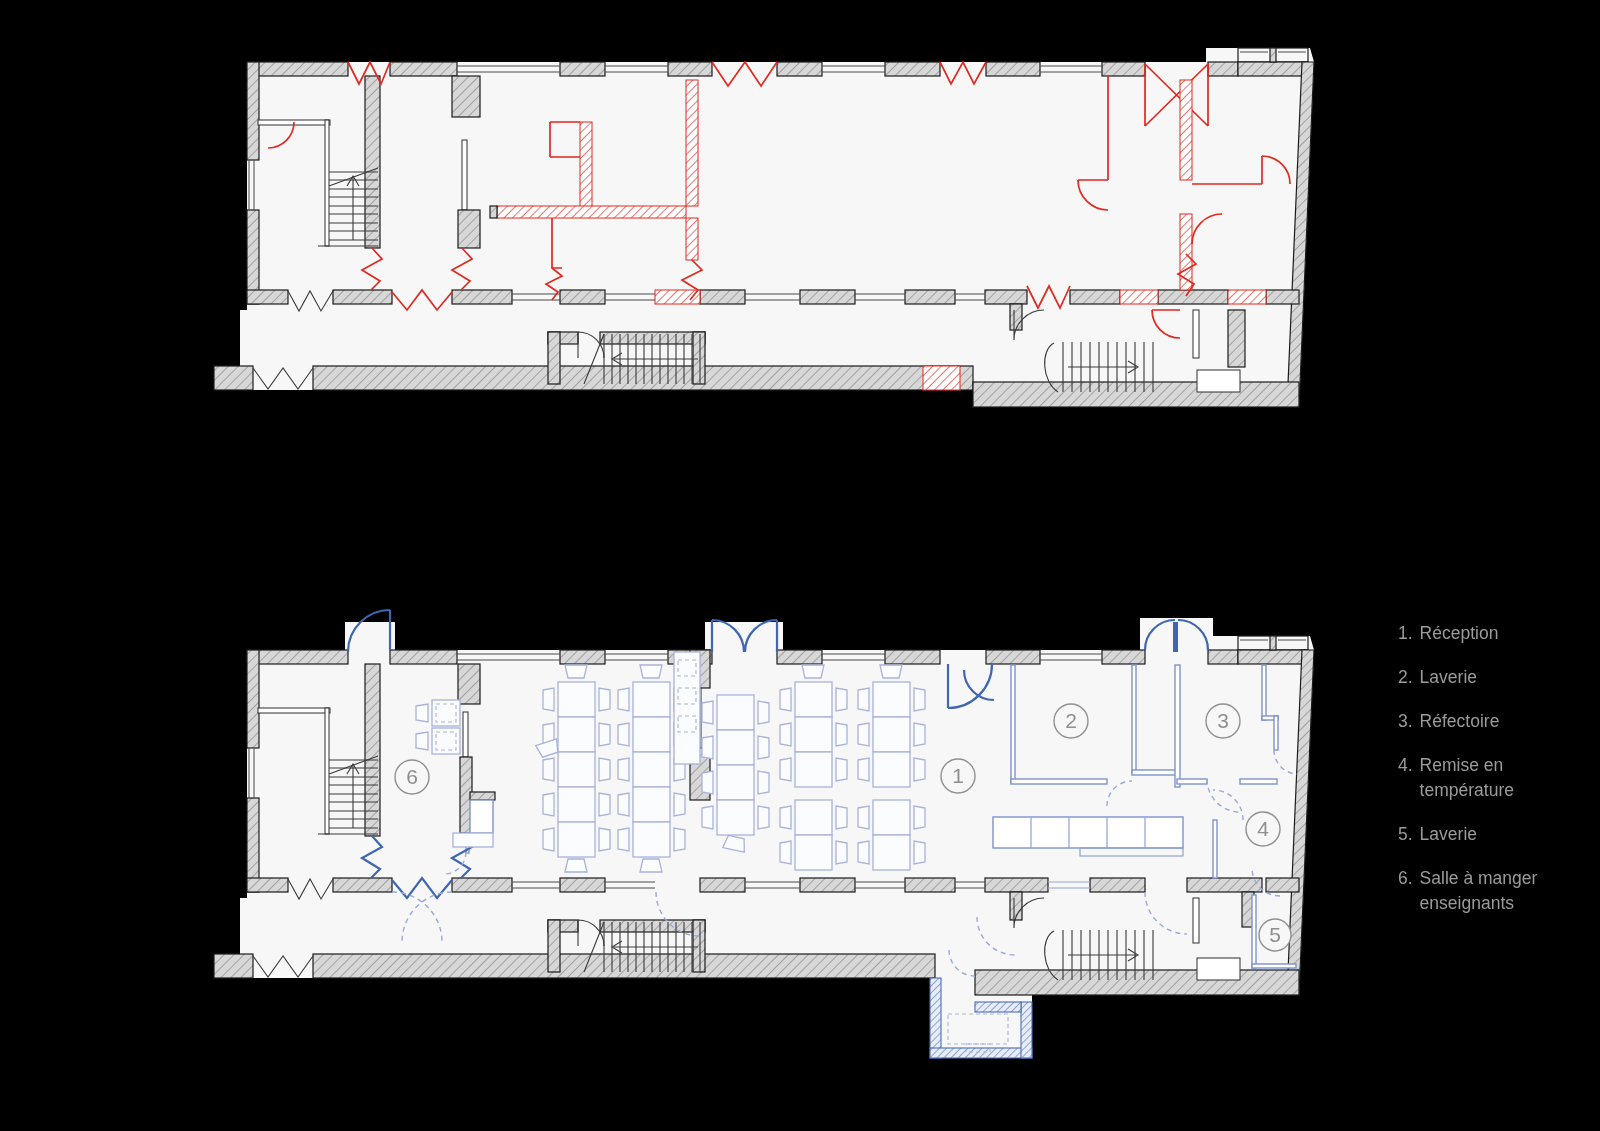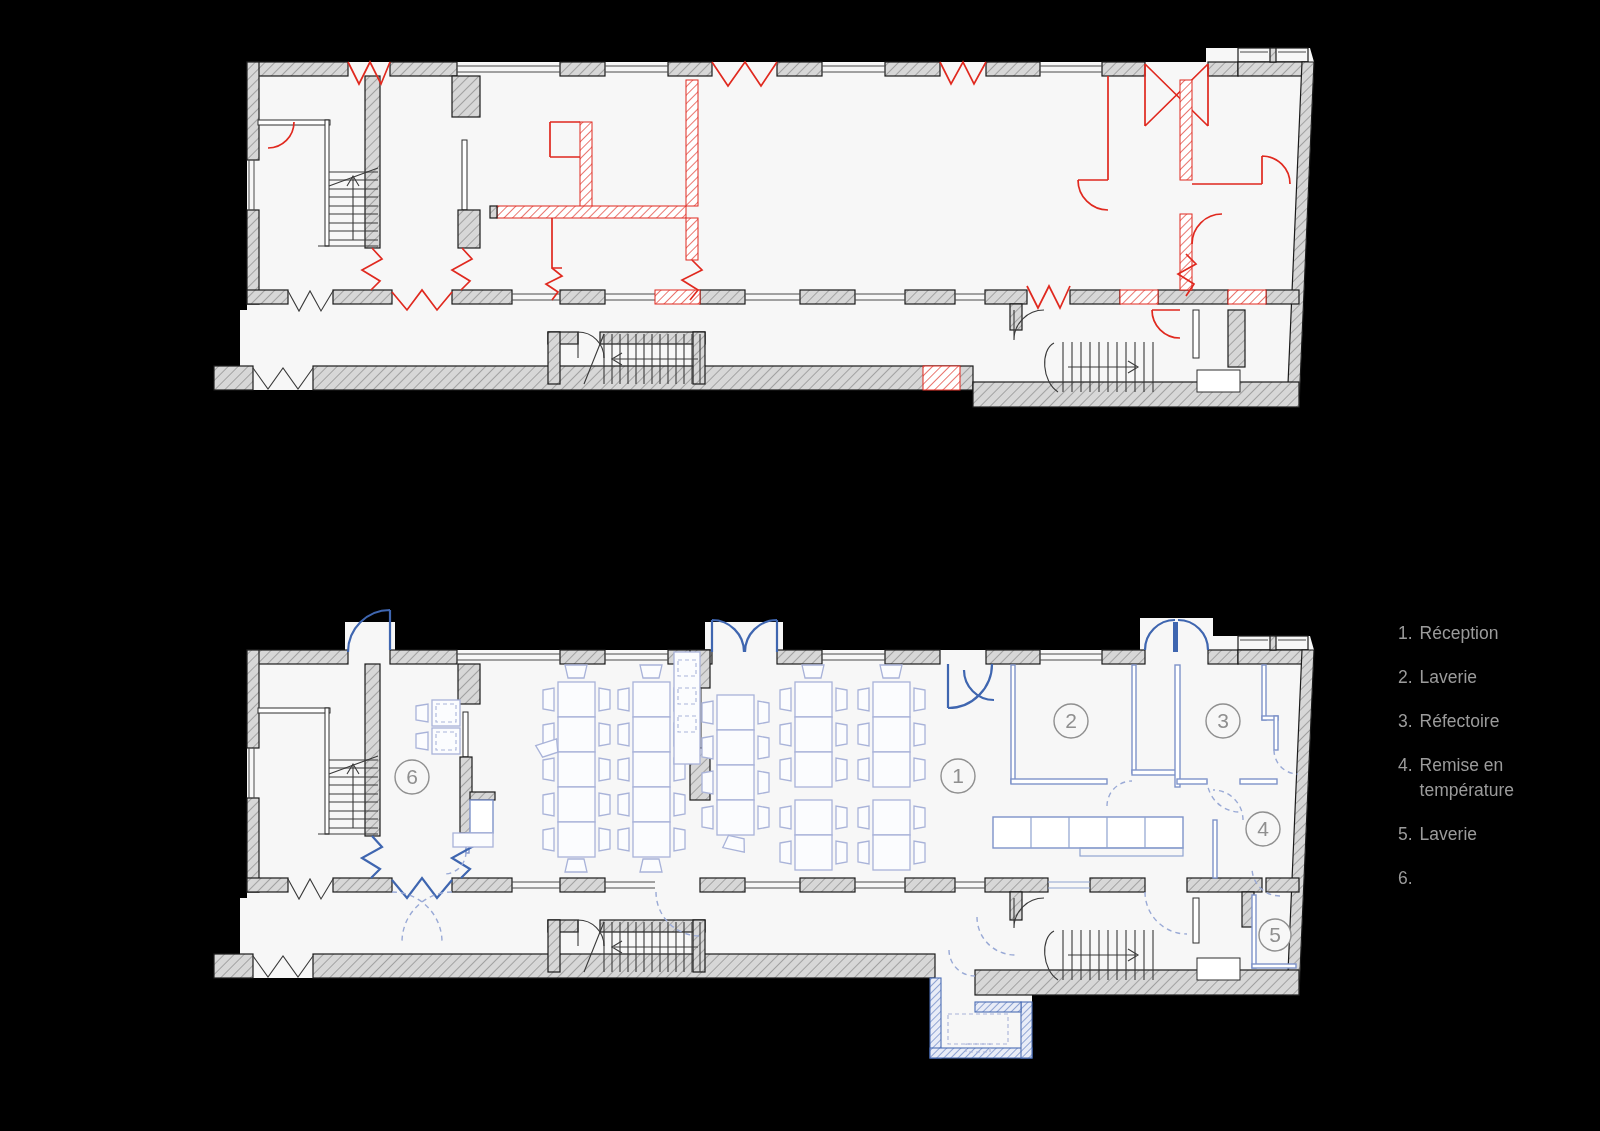--- a/index.html
+++ b/index.html
@@ -412,15 +412,16 @@
   <div class="li">
     <span class="n">4.</span>
     <span class="t">Remise en température</span>
   </div>
   <div class="li">
     <span class="n">5.</span>
     <span class="t">Laverie</span>
   </div>
   <div class="li">
     <span class="n">6.</span>
+    <span class="t">Salle à manger enseignants</span>
   </div>
 </div>
 </div>
 
 </body></html>

